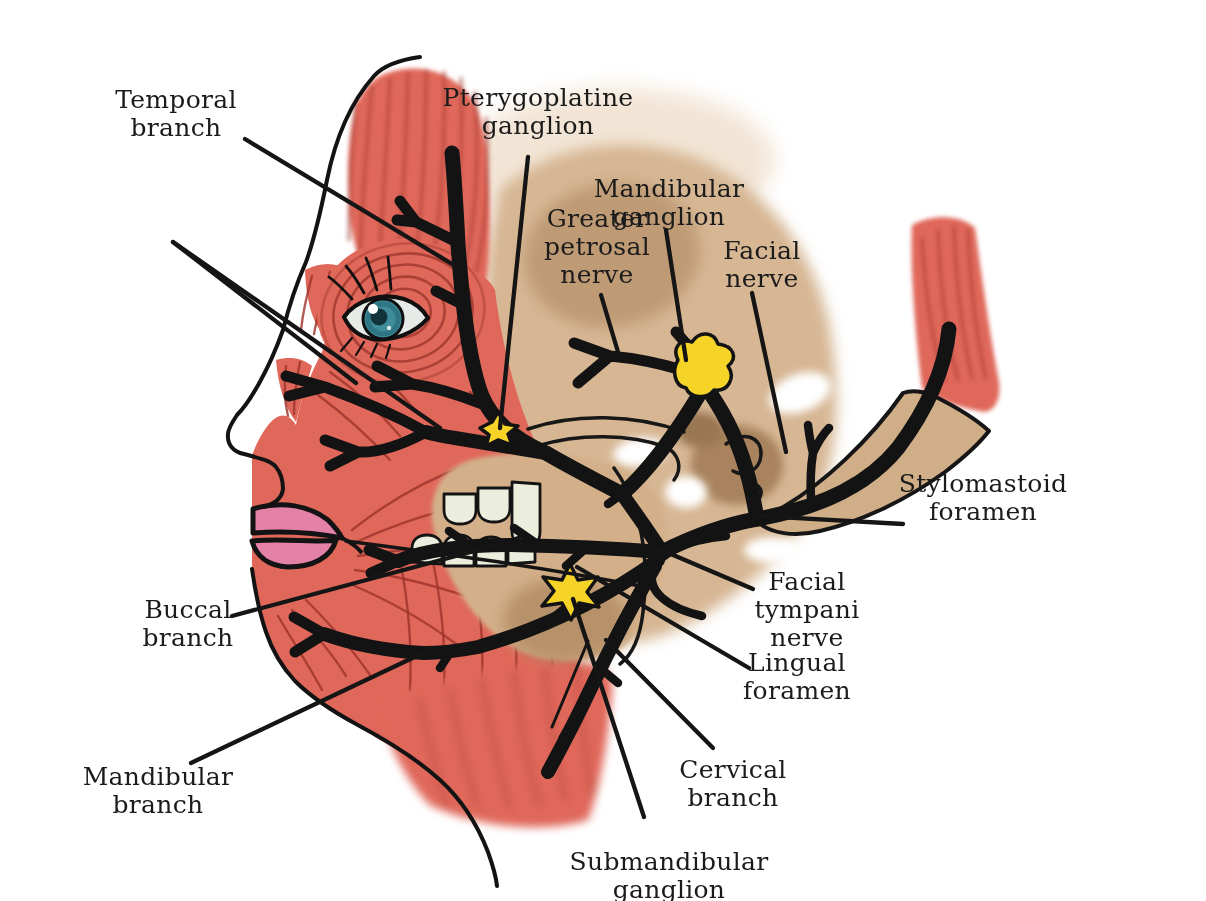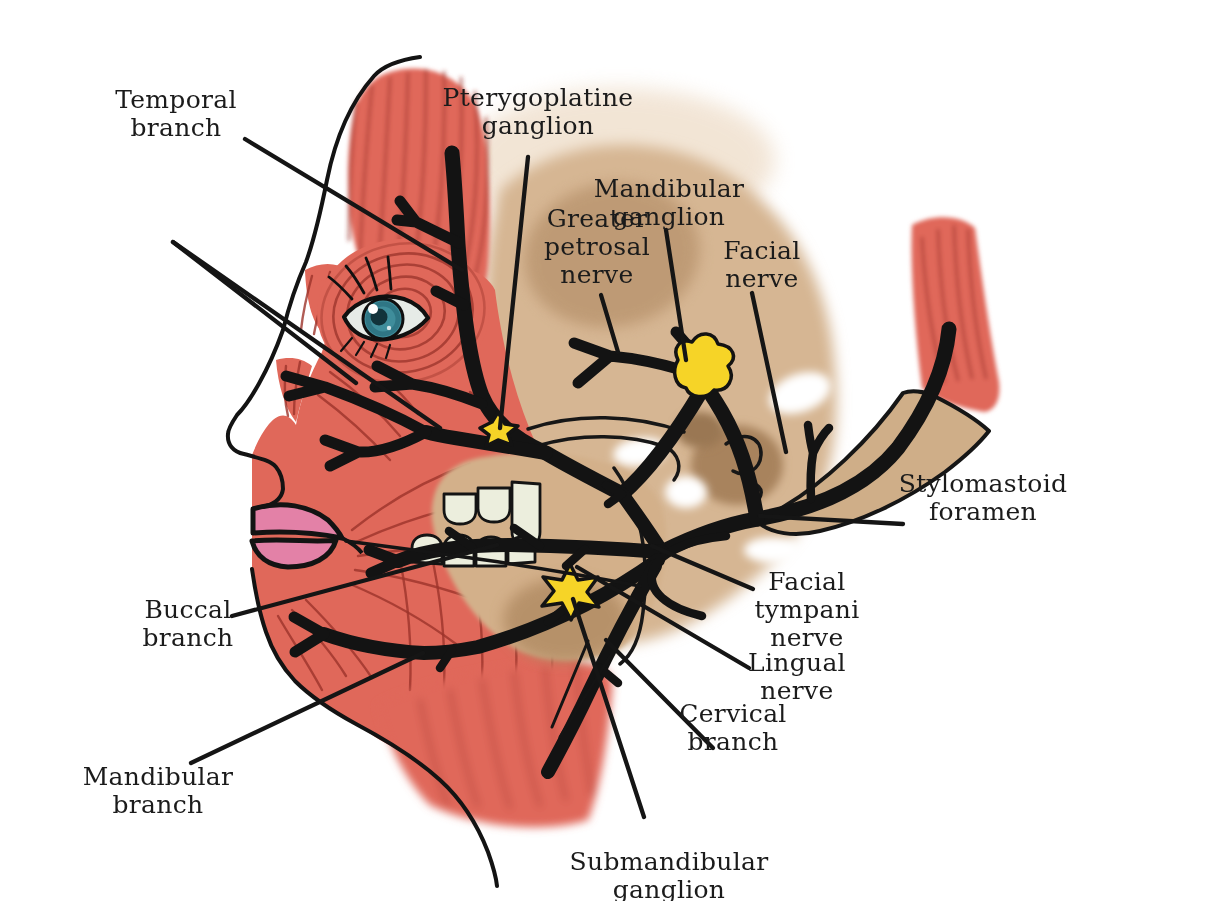--- a/index.html
+++ b/index.html
@@ -272,22 +272,22 @@
 petrosal
 nerve</div>
 <div class="lbl" style="left:762px;top:265px">Facial
 nerve</div>
 <div class="lbl" style="left:983px;top:498px">Stylomastoid
 foramen</div>
 <div class="lbl" style="left:807px;top:610px">Facial
 tympani
 nerve</div>
 <div class="lbl" style="left:797px;top:677px">Lingual
-nerve</div>
-<div class="lbl" style="left:733px;top:728px">Cervical
+foramen</div>
+<div class="lbl" style="left:733px;top:784px">Cervical
 branch</div>
 <div class="lbl" style="left:669px;top:876px">Submandibular
 ganglion</div>
 <div class="lbl" style="left:158px;top:791px">Mandibular
 branch</div>
 <div class="lbl" style="left:188px;top:624px">Buccal
 branch</div>
 
 </div>
 

